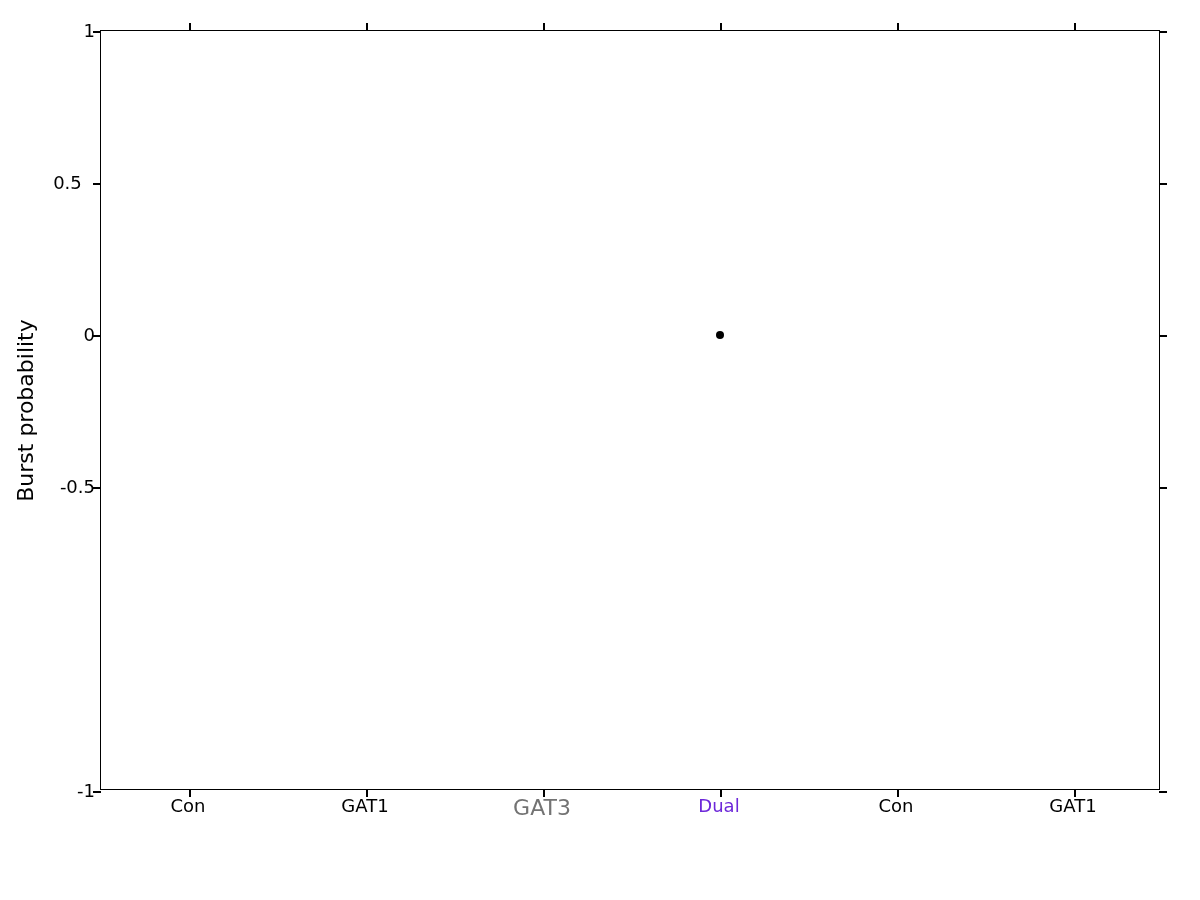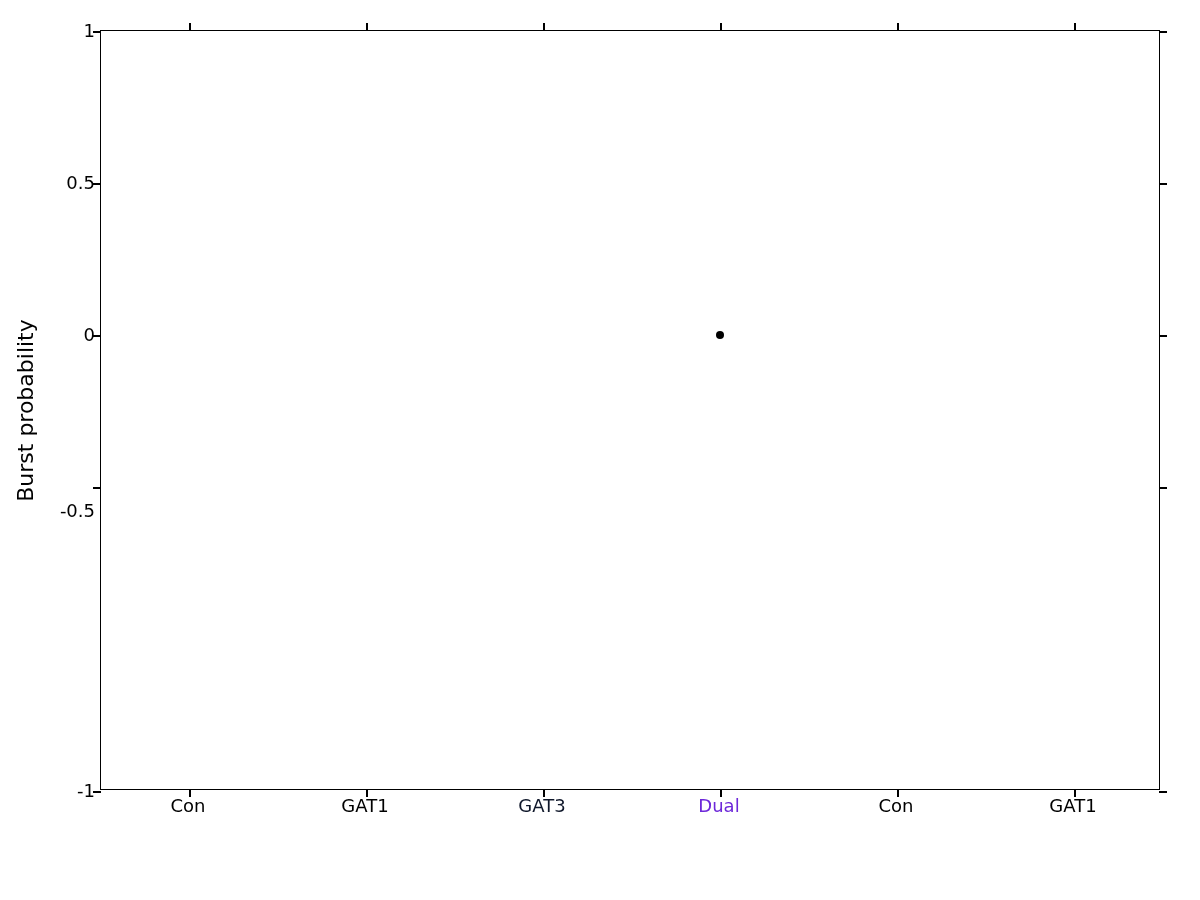--- a/index.html
+++ b/index.html
@@ -42,25 +42,25 @@
 <body>
 
 <div class="chart-container">
 
   <div style="position:absolute; left:10px; top:30px; width:30px; height:760px; display:flex; align-items:center; justify-content:center;">
     <span style="display:block; font-size:22px; color:#000; white-space:nowrap; transform:rotate(-90deg); transform-origin:center center;">Burst probability</span>
   </div>
 
   <div style="position:absolute; left:55px; top:calc(30px + 0px - 10px); font-size:18px; color:#000; text-align:right; width:40px;">1</div>
 
-  <div style="position:absolute; left:40px; top:calc(30px + 152px - 10px); font-size:18px; color:#000; text-align:right; width:55px;">0.5</div>
+  <div style="position:absolute; left:40px; top:calc(30px + 152px - 10px); font-size:18px; color:#000; text-align:center; width:55px;">0.5</div>
 
   <div style="position:absolute; left:55px; top:calc(30px + 304px - 10px); font-size:18px; color:#000; text-align:right; width:40px;">0</div>
 
-  <div style="position:absolute; left:28px; top:calc(30px + 456px - 10px); font-size:18px; color:#000; text-align:right; width:67px;margin-top:24px;">-0.5</div>
+  <div style="position:absolute; left:28px; top:calc(30px + 456px - 10px); font-size:18px; color:#000; text-align:right; width:67px;">-0.5</div>
 
   <div style="position:absolute; left:40px; top:calc(30px + 760px - 10px); font-size:18px; color:#000; text-align:right; width:55px;">-1</div>
 
   <div class="plot-area">
 
     <div style="position:absolute; left:-8px; top:0px; width:8px; height:1.5px; background:#000;"></div>
 
     <div style="position:absolute; right:-8px; top:0px; width:8px; height:1.5px; background:#000;"></div>
 
     <div style="position:absolute; left:-8px; top:152px; width:8px; height:1.5px; background:#000;"></div>
@@ -89,18 +89,18 @@
     <div style="position:absolute; bottom:-8px; left:796px; width:1.5px; height:8px; background:#000;"></div>
     <div style="position:absolute; bottom:-8px; left:973px; width:1.5px; height:8px; background:#000;"></div>
 
     <div class="data-point" style="left:619px; top:304px;">
     </div>
 
   </div>
 
   <div style="position:absolute; left:calc(100px + 88px); top:795px; font-size:18px; color:#000; transform:translateX(-50%);">Con</div>
   <div style="position:absolute; left:calc(100px + 265px); top:795px; font-size:18px; color:#000; transform:translateX(-50%);">GAT1</div>
-  <div style="position:absolute; left:calc(100px + 442px); top:795px; font-size:18px; color:#0f172a; transform:translateX(-50%);">GAT3</div>
+  <div style="position:absolute; left:calc(100px + 442px); top:795px; font-size:22px; color:#737373; transform:translateX(-50%);">GAT3</div>
   <div style="position:absolute; left:calc(100px + 619px); top:795px; font-size:18px; color:#6d28d9; transform:translateX(-50%);">Dual</div>
   <div style="position:absolute; left:calc(100px + 796px); top:795px; font-size:18px; color:#000; transform:translateX(-50%);">Con</div>
   <div style="position:absolute; left:calc(100px + 973px); top:795px; font-size:18px; color:#000; transform:translateX(-50%);">GAT1</div>
 
 </div>
 
 </body></html>

